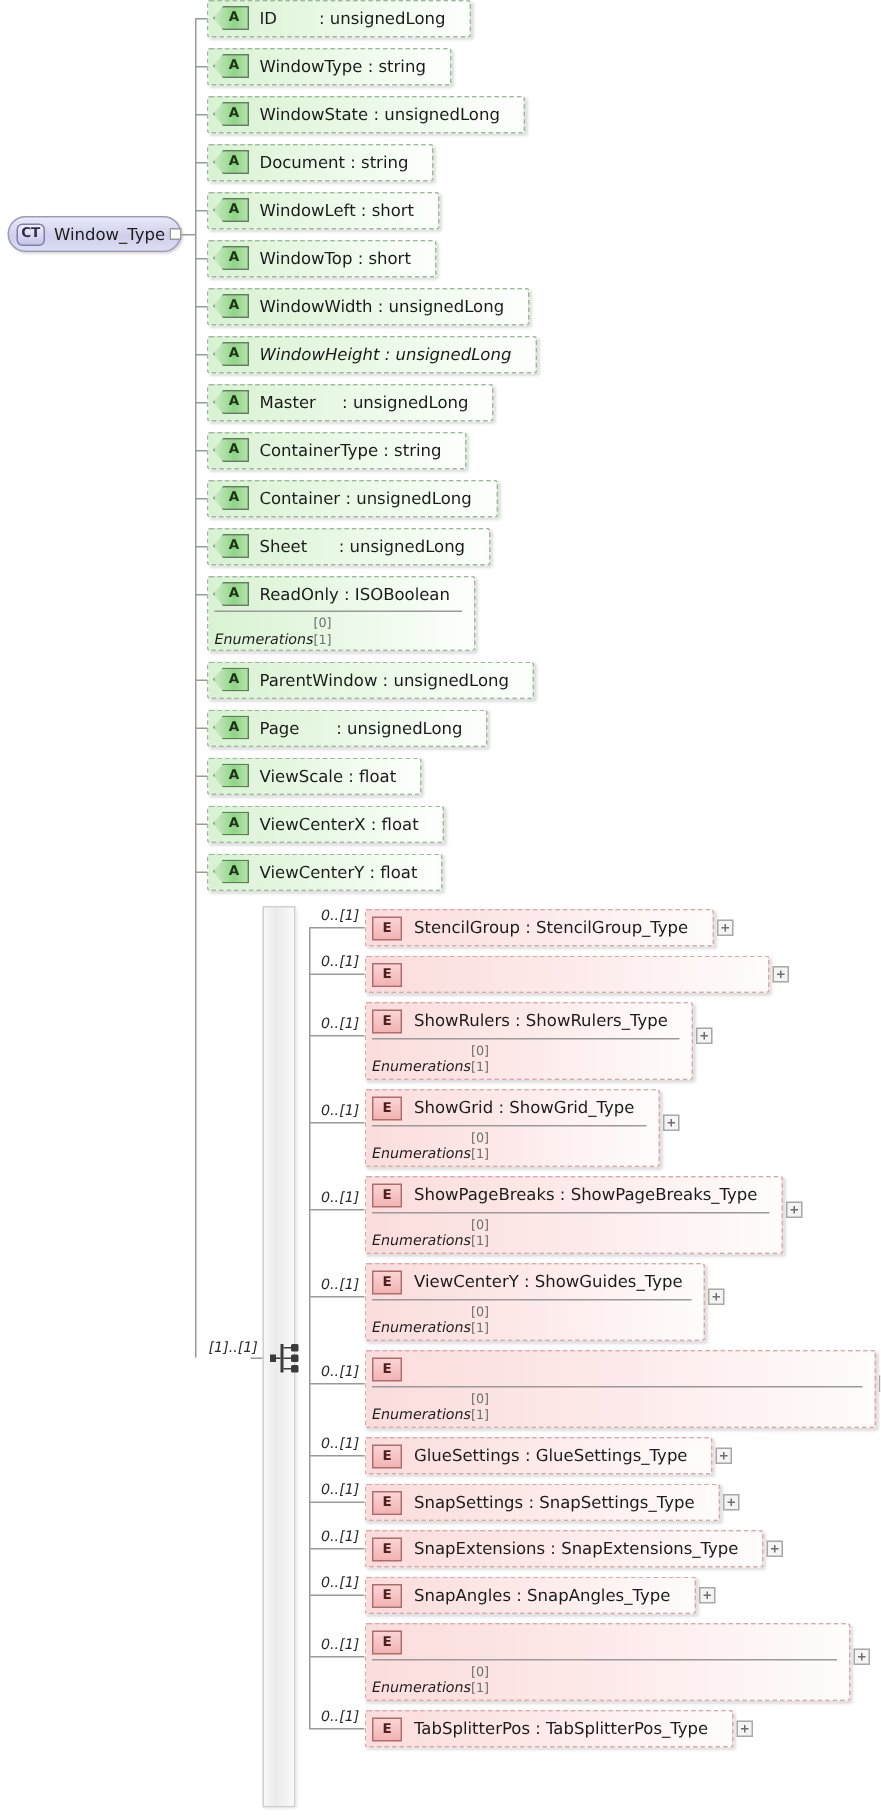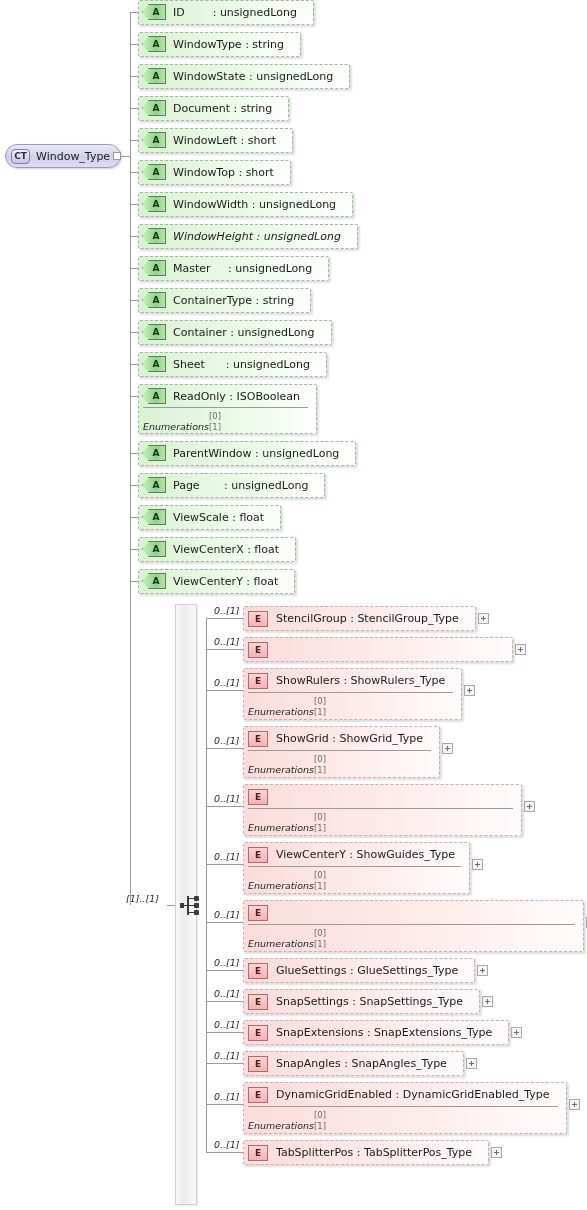--- a/index.html
+++ b/index.html
@@ -448,20 +448,21 @@
           </div>
         </div>
       </div>
     </div>
     <div class="line h" style="left: 206px; top: 748px; width: 37px; height: 1px;"></div>
     <div class="card" style="left: 214px; top: 735px;">0..[1]</div>
     <div class="plus" style="left: 442px; top: 743px;"></div>
     <div class="elem-node" style="left: 243px; top: 784px; width: 279px; height: 52px;">
       <div class="elem-head">
         <div class="e-badge">E</div>
+        <div class="node-name">ShowPageBreaks : ShowPageBreaks_Type</div>
       </div>
       <div class="enum-block">
         <div class="rule"></div>
         <div class="enum-row">
           <div class="enum-title">Enumerations</div>
           <div class="enum-vals">
             <div>[0]</div>
             <div>[1]</div>
           </div>
         </div>
@@ -539,21 +540,20 @@
         <div class="e-badge">E</div>
         <div class="node-name">SnapAngles : SnapAngles_Type</div>
       </div>
     </div>
     <div class="line h" style="left: 206px; top: 1063px; width: 37px; height: 1px;"></div>
     <div class="card" style="left: 214px; top: 1050px;">0..[1]</div>
     <div class="plus" style="left: 466px; top: 1058px;"></div>
     <div class="elem-node" style="left: 243px; top: 1082px; width: 324px; height: 52px;">
       <div class="elem-head">
         <div class="e-badge">E</div>
-        <div class="node-name">DynamicGridEnabled : DynamicGridEnabled_Type</div>
       </div>
       <div class="enum-block">
         <div class="rule"></div>
         <div class="enum-row">
           <div class="enum-title">Enumerations</div>
           <div class="enum-vals">
             <div>[0]</div>
             <div>[1]</div>
           </div>
         </div>
@@ -577,16 +577,16 @@
       <div class="lead"></div>
       <div class="lead-dot"></div>
       <div class="bar"></div>
       <div class="spur" style="left: 9px; top: 2px; width: 6px;"></div>
       <div class="dot" style="left: 14px; top: 0px;"></div>
       <div class="spur" style="left: 9px; top: 9px; width: 6px;"></div>
       <div class="dot" style="left: 14px; top: 7px;"></div>
       <div class="spur" style="left: 9px; top: 16px; width: 6px;"></div>
       <div class="dot" style="left: 14px; top: 14px;"></div>
     </div>
-    <div class="card" style="left: 126px; top: 893px;">[1]..[1]</div>
+    <div class="card" style="left: 139px; top: 893px;">[1]..[1]</div>
     <div class="line h" style="left: 167px; top: 905px; width: 8px; height: 1px;"></div>
     <div class="line v" style="left: 130px; top: 12px; width: 1px; height: 893px;"></div>
   </div>
 
 </body></html>

